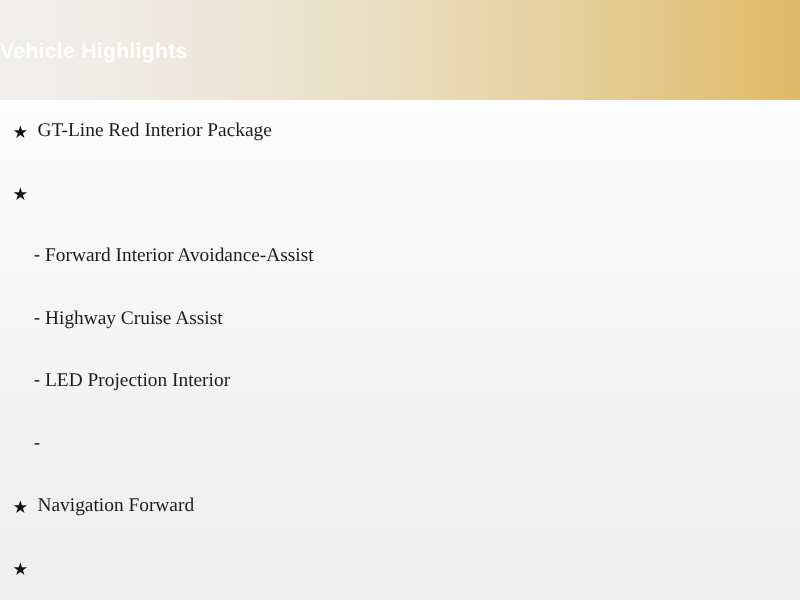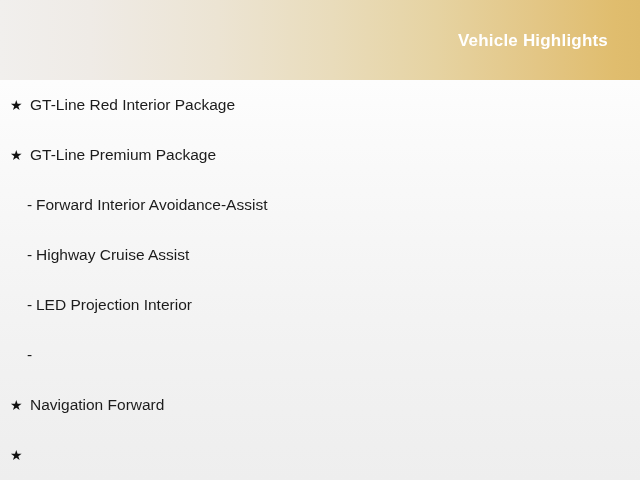--- a/index.html
+++ b/index.html
@@ -35,21 +35,20 @@
         #f1efed 0%,
         #efebe6 14%,
         #ece4d3 34%,
         #e9dcbb 52%,
         #e6d3a2 68%,
         #e3c685 84%,
         #e0bd6e 96%,
         #debb6b 100%);
     display: flex;
     align-items: center;
-    justify-content: flex-end;
     padding-right: 32px;
   }
 
   .header-title {
     color: #ffffff;
     font-size: 17px;
     font-weight: bold;
     letter-spacing: 0.2px;
     line-height: 1;
     text-align: right;
@@ -80,20 +79,21 @@
     font-size: 14px;
     line-height: 1;
     color: #111111;
     text-align: left;
   }
 
   .row-label {
     font-size: 15.5px;
     color: #1c1c1c;
     line-height: 1;
+    font-family: Liberation Serif, serif;
   }
 
   
   .highlight-row.sub {
     padding-left: 27px;
   }
 
   .highlight-row.sub .bullet {
     width: 9px;
     min-width: 9px;
@@ -116,21 +116,20 @@
 
   <ul class="highlight-list">
 
     <li class="highlight-row">
       <span class="bullet">★</span>
       <span class="row-label">GT-Line Red Interior Package</span>
     </li>
 
     <li class="highlight-row">
       <span class="bullet">★</span>
-      <span class="row-label">GT-Line Premium Package</span>
     </li>
 
     <li class="highlight-row sub">
       <span class="bullet">-</span>
       <span class="row-label">Forward Interior Avoidance-Assist</span>
     </li>
 
     <li class="highlight-row sub">
       <span class="bullet">-</span>
       <span class="row-label">Highway Cruise Assist</span>

